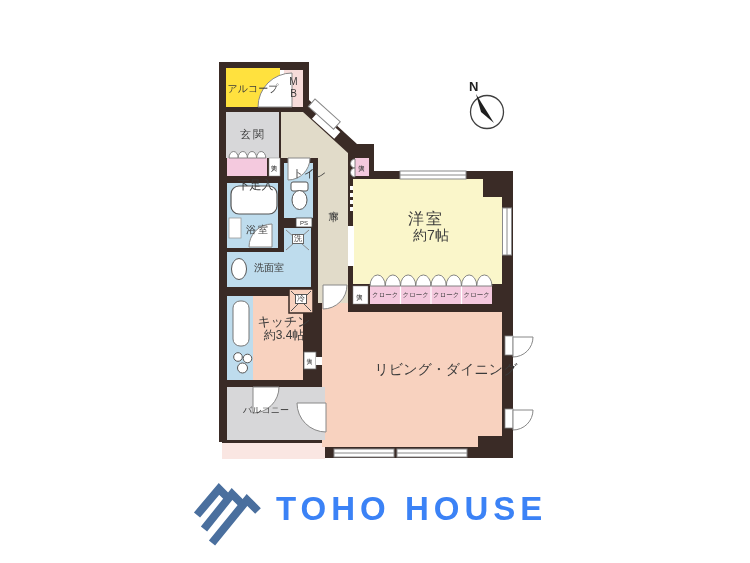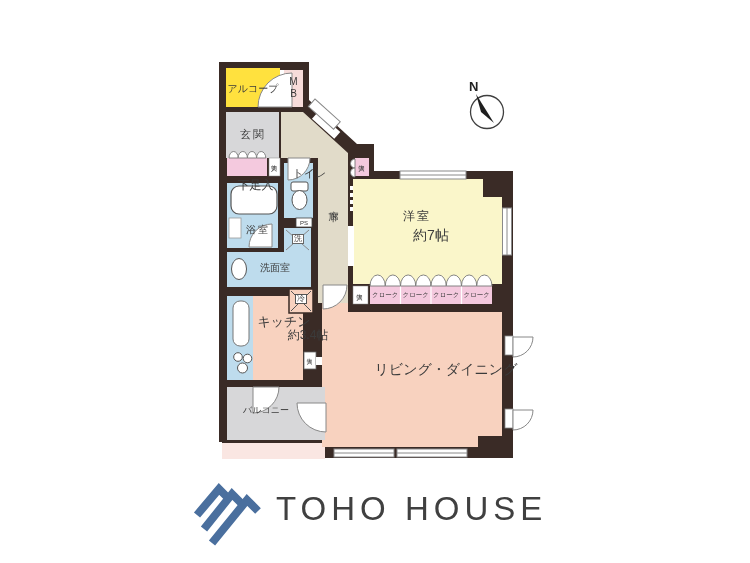--- a/index.html
+++ b/index.html
@@ -3,21 +3,21 @@
 <meta charset="utf-8">
 <style>
   html,body{margin:0;padding:0;background:#fff;}
   body{width:750px;height:563px;position:relative;font-family:"Liberation Sans","DejaVu Sans",sans-serif;}
   .stage{position:absolute;left:0;top:0;width:750px;height:563px;overflow:hidden;}
   svg{position:absolute;left:0;top:0;}
   .lbl{position:absolute;color:#3b3b3b;line-height:1.15;white-space:nowrap;z-index:5;}
   .c{text-align:center;}
   .v{writing-mode:vertical-rl;text-orientation:upright;line-height:1;letter-spacing:0.5px;}
   .tag{background:#fff;border:1px solid #666;line-height:1;padding:0 1px;}
-  .logo-text{color:#404040;font-weight:400;letter-spacing:5px;font-size:33px;line-height:1;}
+  .logo-text{color:#3b82f6;font-weight:700;letter-spacing:5px;font-size:33px;line-height:1;}
   .north{color:#222;font-weight:bold;}
 </style>
 </head>
 <body>
 
 <div class="stage">
 
 <svg width="750" height="563" viewBox="0 0 750 563">
 
   <g>
@@ -135,33 +135,33 @@
 </svg>
 
 <div class="lbl c" style="left:226px;top:83px;width:54px;font-size:10px;">アルコープ</div>
 <div class="lbl v" style="left:288px;top:76px;font-size:10px;">MB</div>
 <div class="lbl c" style="left:228px;top:128px;width:50px;font-size:11px;letter-spacing:2px;">玄関</div>
 <div class="lbl c" style="left:227px;top:163px;width:57px;font-size:12px;margin-top:16px;">下足入</div>
 <div class="lbl v" style="left:271px;top:160px;font-size:6px;">物入</div>
 <div class="lbl c" style="left:284px;top:167px;width:51px;font-size:11px;">トイレ</div>
 <div class="lbl c" style="left:241px;top:224px;width:34px;font-size:10px;letter-spacing:2px;">浴室</div>
 <div class="lbl tag" style="left:292px;top:234px;font-size:8px;">洗</div>
-<div class="lbl c" style="left:248px;top:262px;width:42px;font-size:10px;text-align:right;">洗面室</div>
+<div class="lbl c" style="left:248px;top:262px;width:42px;font-size:10px;">洗面室</div>
 <div class="lbl v" style="left:328px;top:203px;font-size:10px;letter-spacing:2px;">廊下</div>
 <div class="lbl c" style="left:297px;top:219.5px;width:14px;font-size:6px;color:#333;">PS</div>
 <div class="lbl v" style="left:358.5px;top:160px;font-size:6px;">物入</div>
-<div class="lbl c" style="left:381px;top:210px;width:72px;font-size:12px;letter-spacing:2px;">洋室</div>
+<div class="lbl c" style="left:390px;top:210px;width:72px;font-size:16px;letter-spacing:2px;">洋室</div>
 <div class="lbl c" style="left:395px;top:227px;width:72px;font-size:14px;">約7帖</div>
 <div class="lbl c" style="left:370px;top:291px;width:30.5px;font-size:6.5px;">クローク</div>
 <div class="lbl c" style="left:400.5px;top:291px;width:30.5px;font-size:6.5px;">クローク</div>
 <div class="lbl c" style="left:431px;top:291px;width:30.5px;font-size:6.5px;">クローク</div>
 <div class="lbl c" style="left:461.5px;top:291px;width:30.5px;font-size:6.5px;">クローク</div>
 <div class="lbl v" style="left:356.5px;top:289px;font-size:6px;">物入</div>
 <div class="lbl tag" style="left:295px;top:294px;font-size:8px;border-color:#555;">冷</div>
 <div class="lbl c" style="left:250px;top:315px;width:68px;font-size:13px;">キッチン</div>
-<div class="lbl c" style="left:250px;top:329px;width:68px;font-size:12px;padding-left:24px;">約3.4帖</div>
+<div class="lbl c" style="left:250px;top:329px;width:68px;font-size:12px;">約3.4帖</div>
 <div class="lbl v" style="left:306.5px;top:354px;font-size:5.5px;">物入</div>
 <div class="lbl c" style="left:343px;top:361px;width:144px;font-size:14px;margin-left:31px;">リビング・ダイニング</div>
 <div class="lbl c" style="left:235px;top:405px;width:62px;font-size:9px;">バルコニー</div>
 <div class="lbl north" style="left:469px;top:80px;font-size:13px;">N</div>
 <div class="lbl logo-text" style="left:276px;top:492px;">TOHO HOUSE</div>
 
 </div>
 
 </body></html>

